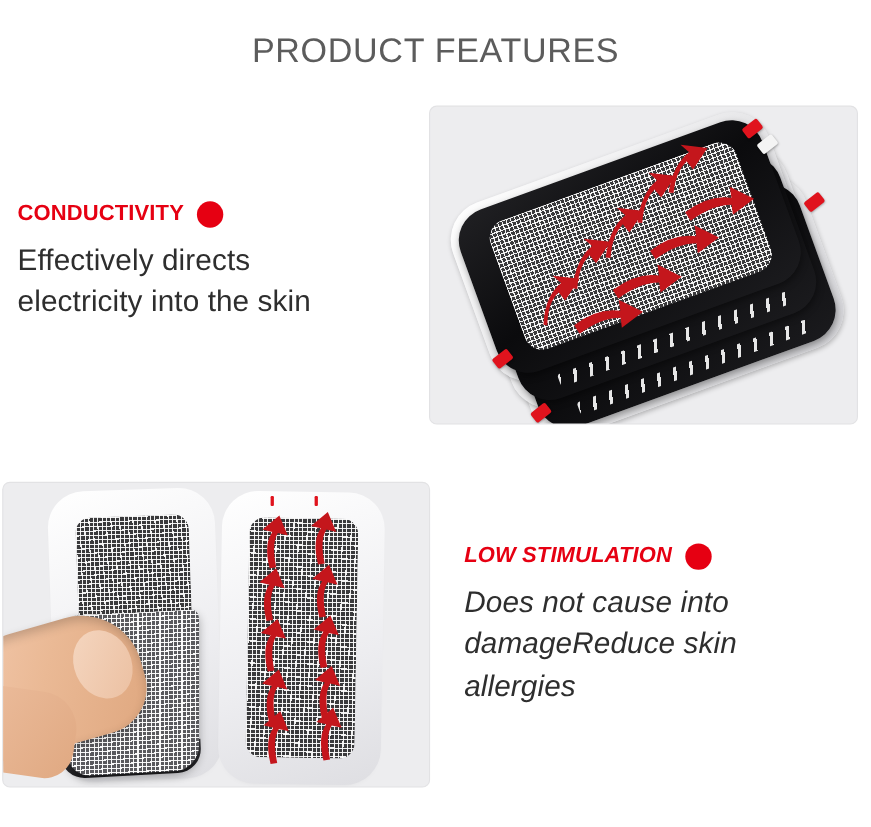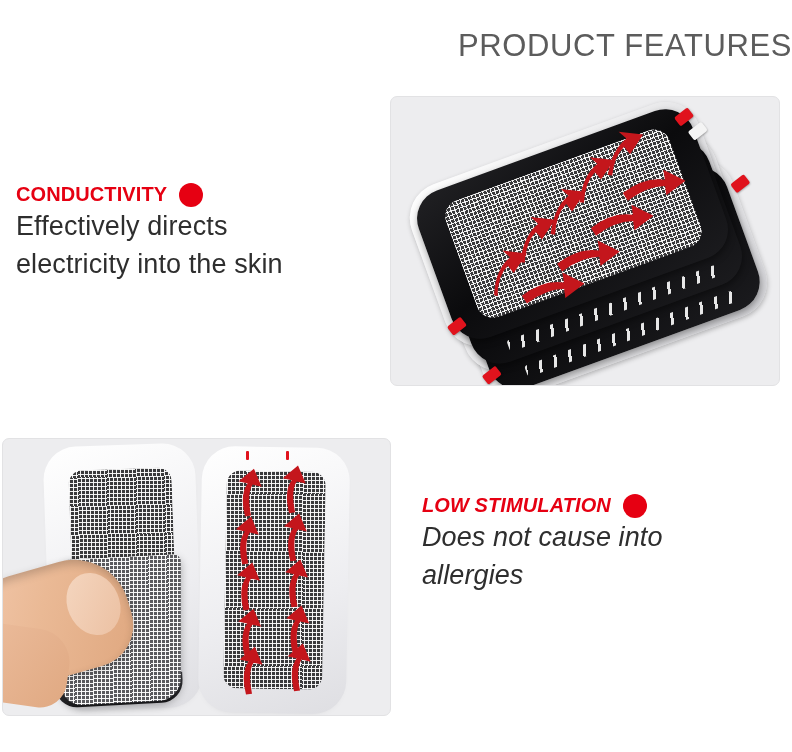--- a/index.html
+++ b/index.html
@@ -10,21 +10,21 @@
     background:#ffffff;
     font-family:"Liberation Sans", sans-serif;
     overflow:hidden;
   }
 
   .page { position:relative; width:792px; height:752px; background:#fff; }
 
   
   .page-title{
     position:absolute; left:0; top:28px; width:792px;
-    text-align:right;
+    text-align:center;
     font-size:31px; font-weight:400; letter-spacing:.6px;
     color:#5c5c5c;
     white-space:nowrap;
   }
 
   
   .feature-text { position:absolute; }
   .feature-text.block-1 { left:16px; top:183px;  width:372px; }
   .feature-text.block-2 { left:422px; top:494px; width:370px;font-style:italic; }
 
@@ -36,20 +36,21 @@
     white-space:nowrap;
   }
   .heading-label{ display:inline-block; }
   .heading-dot{
     display:inline-block; flex:none;
     width:24px; height:24px; border-radius:50%;
     background:#E60012;
   }
 
   .feature-body{
+    margin-top:10px;
     color:#2e2e2e;
     font-size:27px; font-weight:400;
     line-height:1.42;
     letter-spacing:.1px;
   }
   .feature-body .ln{ display:block; white-space:nowrap; }
 
   
   .photo-panel{
     position:absolute;
@@ -281,17 +282,18 @@
     </div>
   </div>
 
   <div class="feature-text block-2">
     <div class="feature-heading">
       <span class="heading-label">LOW STIMULATION</span>
       <span class="heading-dot"></span>
     </div>
     <div class="feature-body">
       <span class="ln">Does not cause into</span>
+      <span class="ln">damageReduce skin</span>
       <span class="ln">allergies</span>
     </div>
   </div>
 
 </div>
 
 </body></html>

